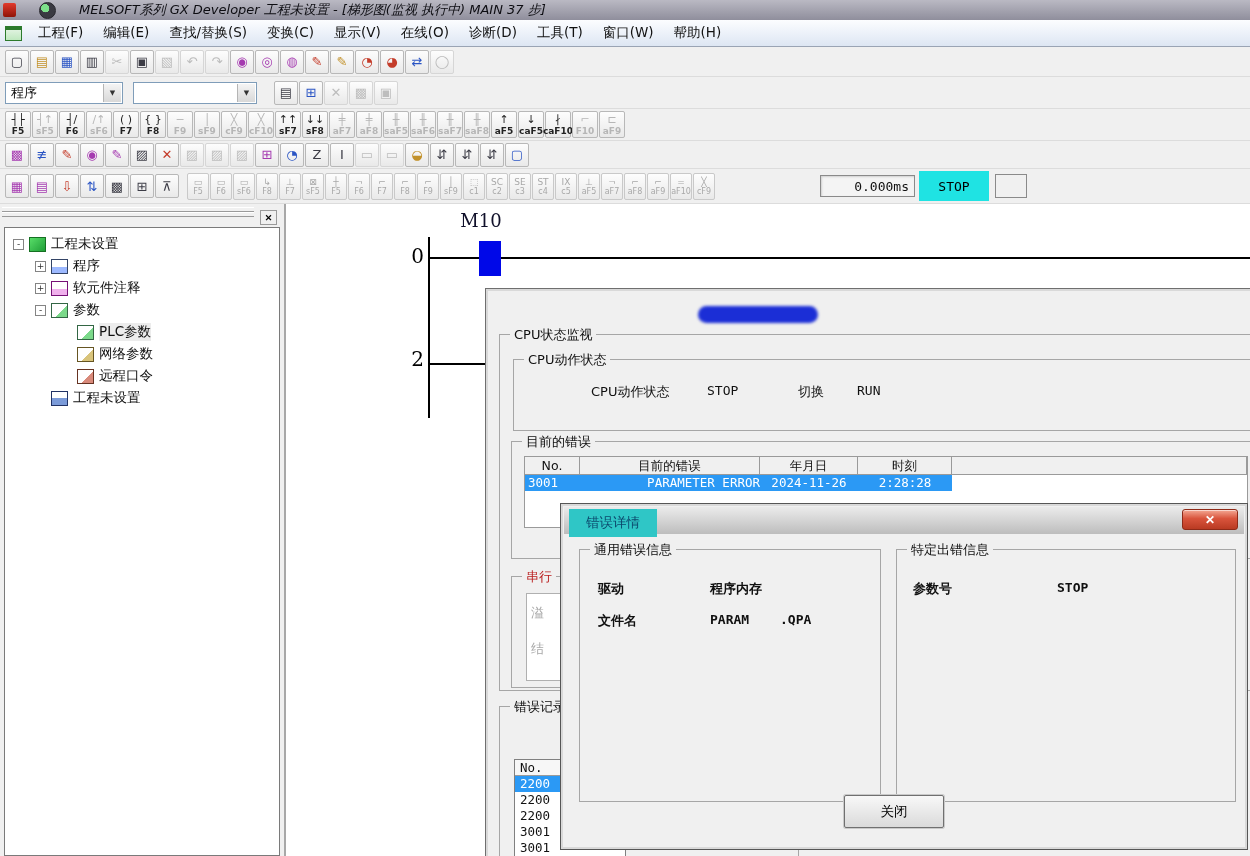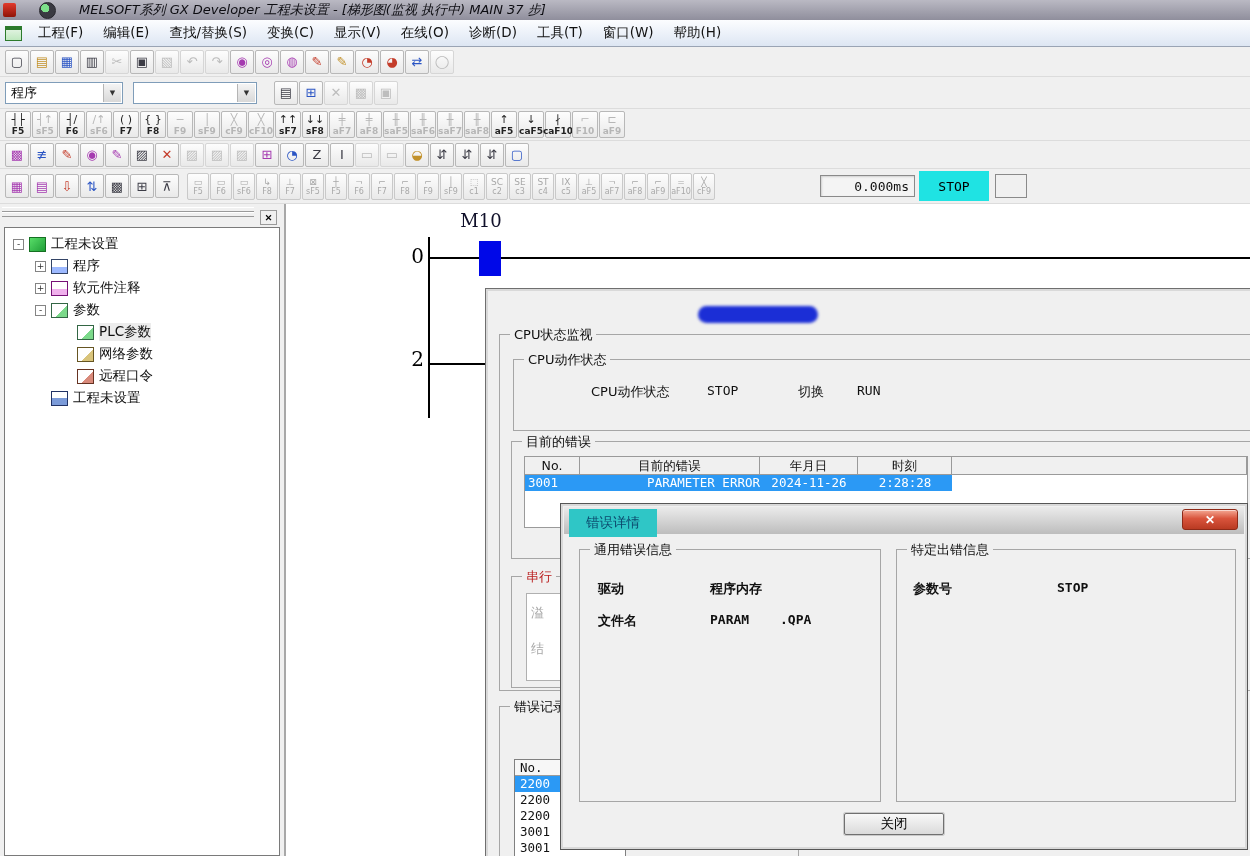--- a/index.html
+++ b/index.html
@@ -140,21 +140,21 @@
   .err-title{position:absolute;left:3px;right:3px;top:3px;height:27px;
     background:linear-gradient(#ebebeb,#bdbdbd);}
   .err-chip{position:absolute;left:5px;top:2px;width:88px;height:28px;background:#2fc6c6;
     display:flex;align-items:center;justify-content:center;font-size:13.5px;color:#0c4a6e;}
   .xbtn{position:absolute;right:6px;top:2px;width:56px;height:21px;border:1px solid #8e2a18;border-radius:3px;
     background:linear-gradient(#f4a893,#d9543c 45%,#b93a22);color:#fff;font-weight:bold;font-size:12px;
     display:flex;align-items:center;justify-content:center;box-shadow:inset 0 1px 0 rgba(255,255,255,.55);padding:0;}
   .g-general{left:18px;top:45px;width:302px;height:253px;background:#f0f0f0;}
   .g-specific{left:335px;top:45px;width:340px;height:253px;background:#f0f0f0;}
   .frow{position:absolute;font-size:13px;white-space:nowrap;font-weight:bold;}
-  .closebtn{position:absolute;left:283px;top:309px;width:100px;height:22px;
+  .closebtn{position:absolute;left:283px;top:291px;width:100px;height:33px;
     border:1px solid #707070;border-radius:2px;background:linear-gradient(#f8f8f8,#dadada);
     font-size:13.5px;display:flex;align-items:center;justify-content:center;box-shadow:0 0 0 1px #c9c9c9;font-family:Liberation Serif, serif;}
 </style>
 </head>
 <body>
 
 <div class="abs titlebar">
   <span class="badge"></span>
   <span class="appicon"></span>
   <span class="title-text">MELSOFT系列 GX Developer 工程未设置 - [梯形图(监视 执行中)    MAIN    37 步]</span>

